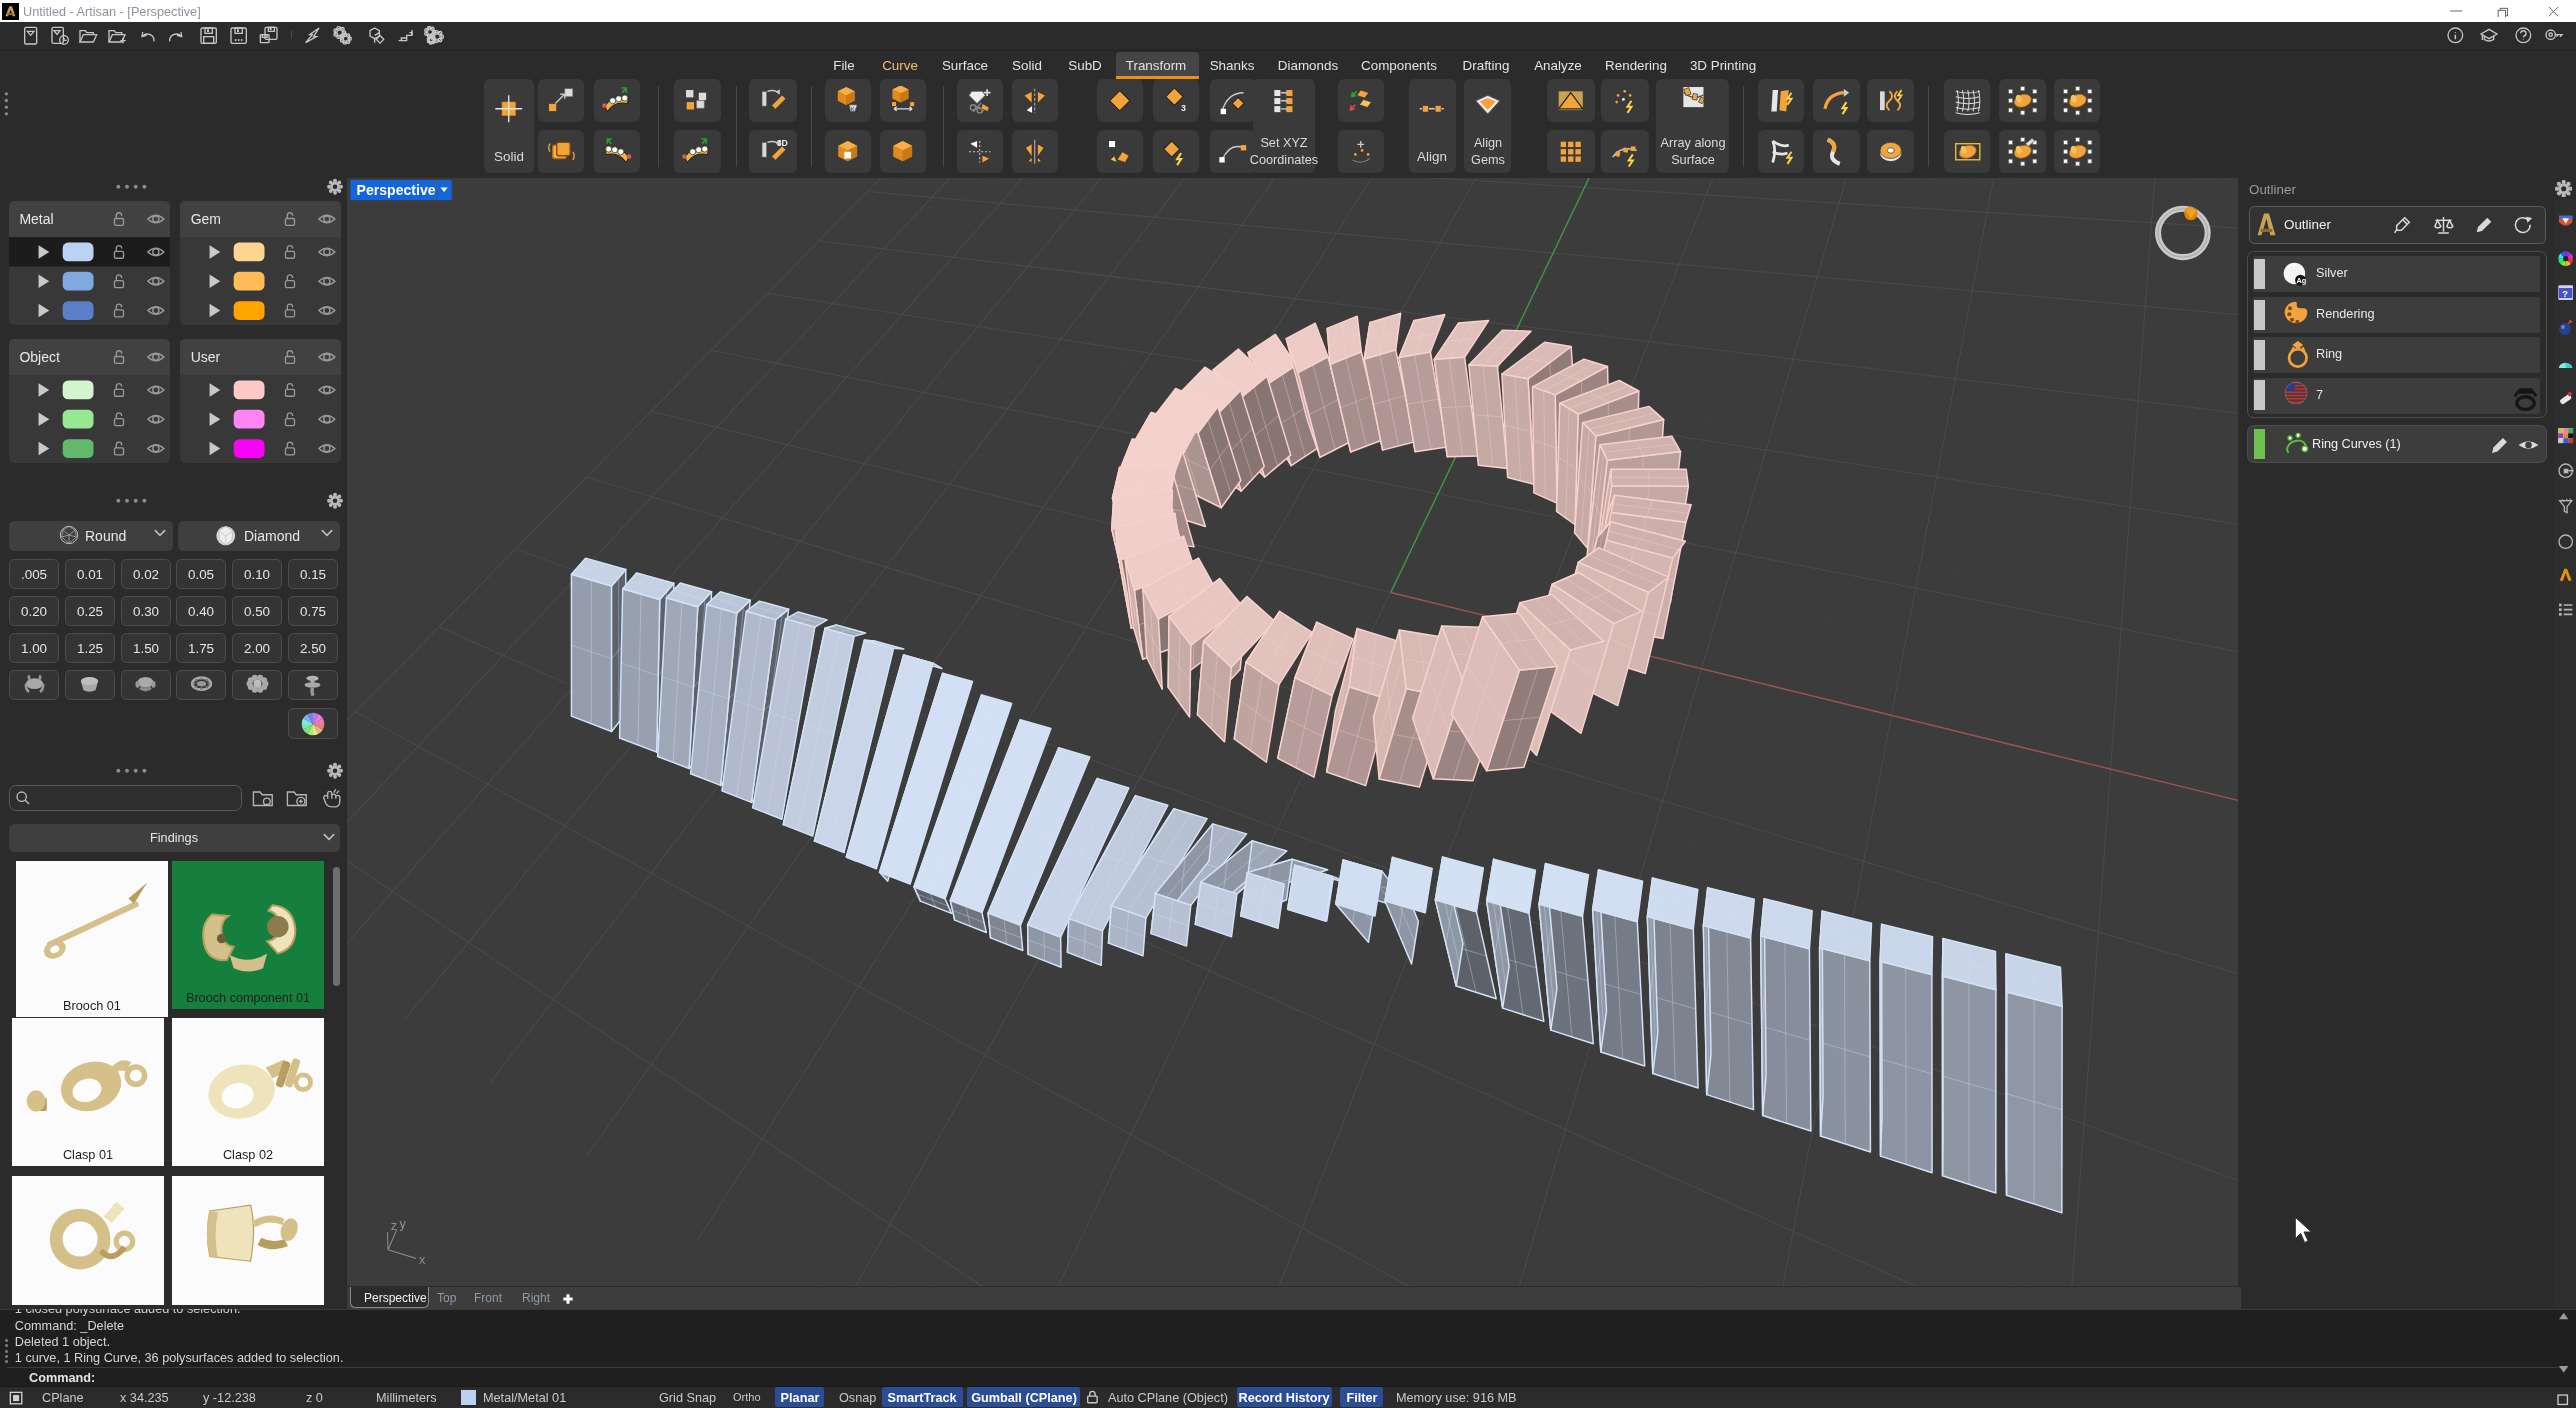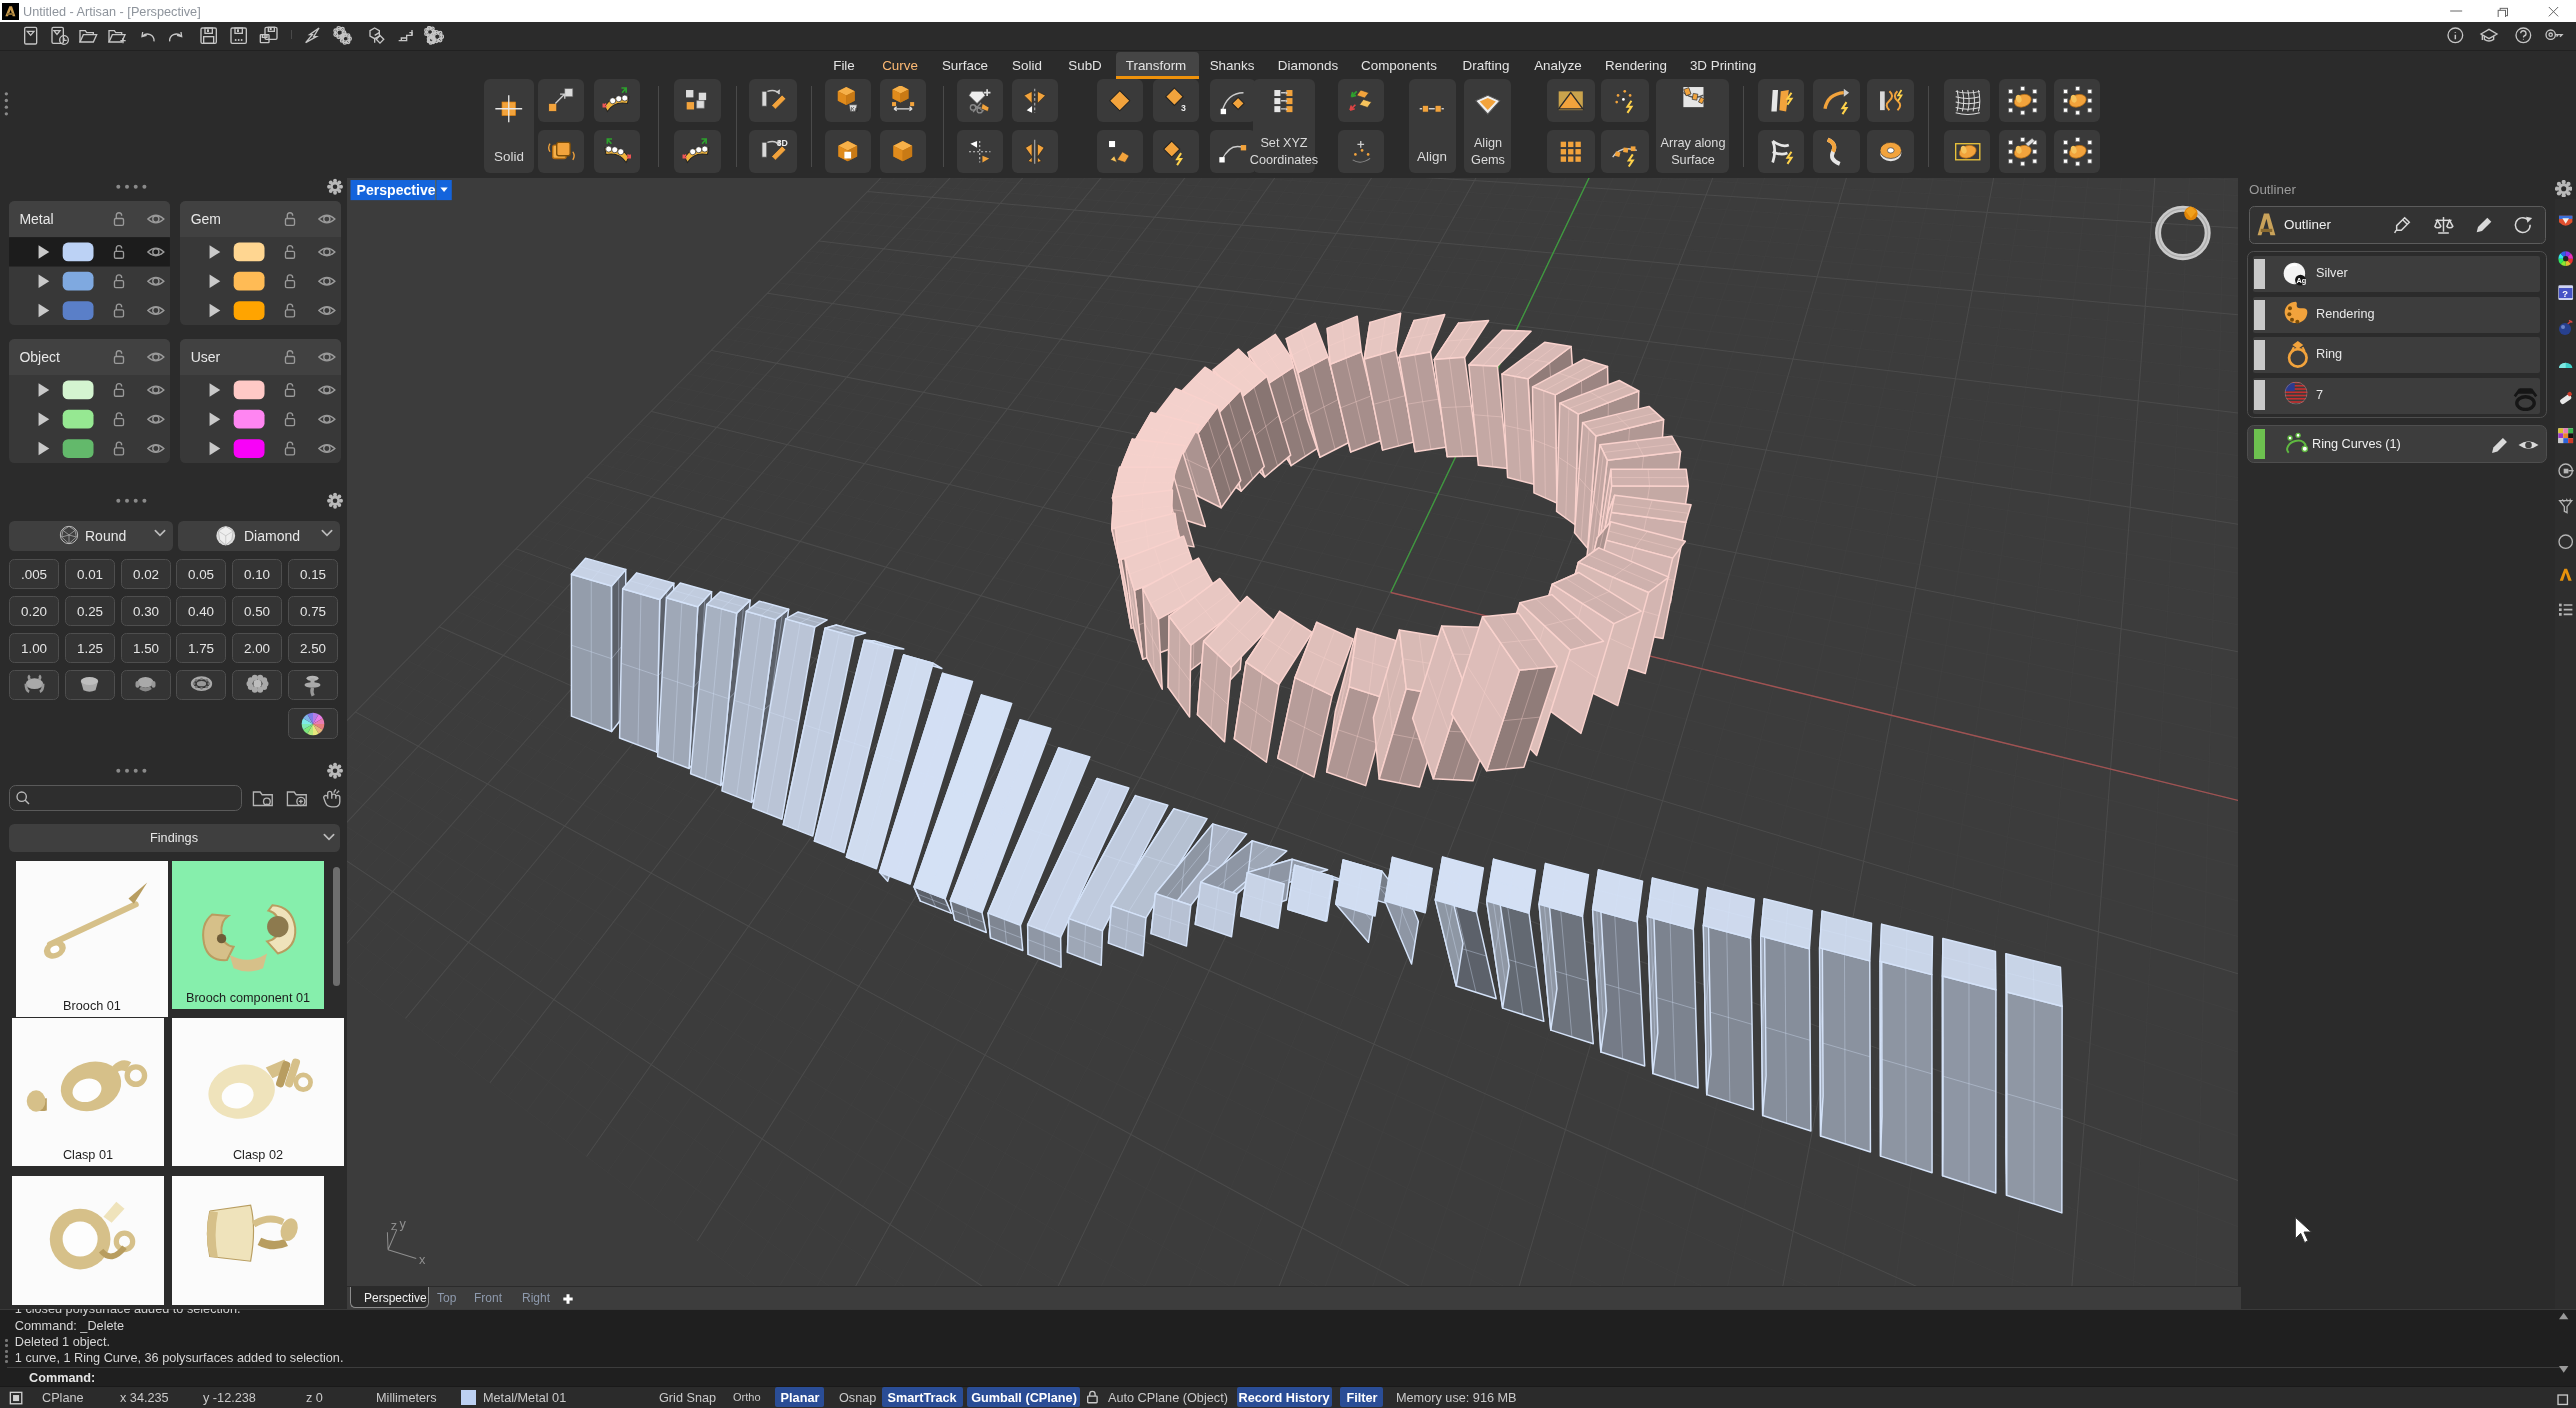--- a/index.html
+++ b/index.html
@@ -845,36 +845,36 @@
 <div class="lbl" style="left:174px;top:831px;font-size:12.7px;transform:translateX(-50%);color:#e8e8e8">Findings</div>
 <svg style="position:absolute;left:323px;top:833px" width="12" height="9.4" viewBox="0 0 18 14">
     <path d="M2,2.5 L9,9.5 L16,2.5" fill="none" stroke="#bbb" stroke-width="2.5" stroke-linecap="round"></path>
   </svg>
 <div class="abs" style="left:16px;top:861px;width:152px;height:156px;background:#fbfbfb;overflow:hidden"><svg width="152" height="148" viewBox="0 0 227 221">
       <rect x="40" y="90" width="150" height="9" rx="4" fill="#d6c089" transform="rotate(-25 115 95)"></rect>
       <ellipse cx="58" cy="132" rx="17" ry="13" fill="#d6c089" transform="rotate(-25 58 132)"></ellipse>
       <ellipse cx="58" cy="132" rx="7" ry="5" fill="#fff" transform="rotate(-25 58 132)"></ellipse>
       <polygon points="168,56 196,32 176,64" fill="#b89d60"></polygon>
     </svg><div class="abs" style="left:50%;bottom:4px;transform:translateX(-50%);font-size:12.7px;color:#1d1d1d;white-space:nowrap">Brooch 01</div></div>
-<div class="abs" style="left:172px;top:861px;width:152px;height:148px;background:#86efac;overflow:hidden"><svg width="152" height="148" viewBox="0 0 227 221">
+<div class="abs" style="left:172px;top:861px;width:152px;height:148px;background:#15803d;overflow:hidden"><svg width="152" height="148" viewBox="0 0 227 221">
       <path d="M60,80 q-18,14 -12,44 q6,26 34,24 l10,-20 q-16,-2 -18,-20 q-2,-18 10,-26 z" fill="#d6c089" stroke="#b89d60" stroke-width="3"></path>
       <path d="M150,66 q30,2 34,34 q2,30 -26,38 l-16,-18 q18,-4 18,-22 q0,-20 -16,-24 z" fill="#efe3bb" stroke="#b89d60" stroke-width="3"></path>
       <circle cx="158" cy="98" r="16" fill="#8d7a4e"></circle>
       <circle cx="74" cy="116" r="7" fill="#6e5c38"></circle>
       <path d="M86,140 q28,16 56,-2 l-6,22 q-22,10 -44,0 z" fill="#d6c089"></path>
     </svg><div class="abs" style="left:50%;bottom:4px;transform:translateX(-50%);font-size:12.7px;color:#1d1d1d;white-space:nowrap">Brooch component 01</div></div>
 <div class="abs" style="left:12px;top:1018px;width:152px;height:148px;background:#fbfbfb;overflow:hidden"><svg width="152" height="148" viewBox="0 0 227 221">
       <ellipse cx="118" cy="102" rx="46" ry="36" fill="#d6c089" transform="rotate(-18 118 102)"></ellipse>
       <ellipse cx="112" cy="108" rx="22" ry="17" fill="#fdfdfd" transform="rotate(-18 112 108)"></ellipse>
       <path d="M150,72 q14,-14 28,-6 l-8,14 q-8,-4 -14,2 z" fill="#d6c089"></path>
       <circle cx="185" cy="86" r="13" fill="none" stroke="#d6c089" stroke-width="8"></circle>
       <path d="M52,120 q-18,0 -24,10 q8,12 24,8" fill="#b89d60"></path>
       <ellipse cx="36" cy="124" rx="14" ry="16" fill="#d6c089"></ellipse>
     </svg><div class="abs" style="left:50%;bottom:4px;transform:translateX(-50%);font-size:12.7px;color:#1d1d1d;white-space:nowrap">Clasp 01</div></div>
-<div class="abs" style="left:172px;top:1018px;width:172px;height:148px;background:#fbfbfb;overflow:hidden"><svg width="152" height="148" viewBox="0 0 227 221">
+<div class="abs" style="left:172px;top:1018px;width:152px;height:148px;background:#fbfbfb;overflow:hidden"><svg width="152" height="148" viewBox="0 0 227 221">
       <ellipse cx="104" cy="110" rx="50" ry="40" fill="#efe3bb" transform="rotate(-12 104 110)"></ellipse>
       <ellipse cx="98" cy="116" rx="24" ry="19" fill="#fdfdfd" transform="rotate(-12 98 116)"></ellipse>
       <path d="M140,74 l28,-12 8,16 -26,12 z" fill="#d6c089"></path>
       <rect x="160" y="64" width="12" height="40" rx="5" fill="#b89d60" transform="rotate(18 166 84)"></rect>
       <rect x="174" y="60" width="12" height="44" rx="5" fill="#d6c089" transform="rotate(18 180 82)"></rect>
       <circle cx="196" cy="96" r="11" fill="none" stroke="#d6c089" stroke-width="7"></circle>
     </svg><div class="abs" style="left:50%;bottom:4px;transform:translateX(-50%);font-size:12.7px;color:#1d1d1d;white-space:nowrap">Clasp 02</div></div>
 <div class="abs" style="left:12px;top:1176px;width:152px;height:129px;background:#fbfbfb;overflow:hidden"><svg width="152" height="129" viewBox="0 0 227 221">
       <circle cx="100" cy="108" r="52" fill="#d6c089"></circle>
       <circle cx="100" cy="108" r="30" fill="#fdfdfd"></circle>

